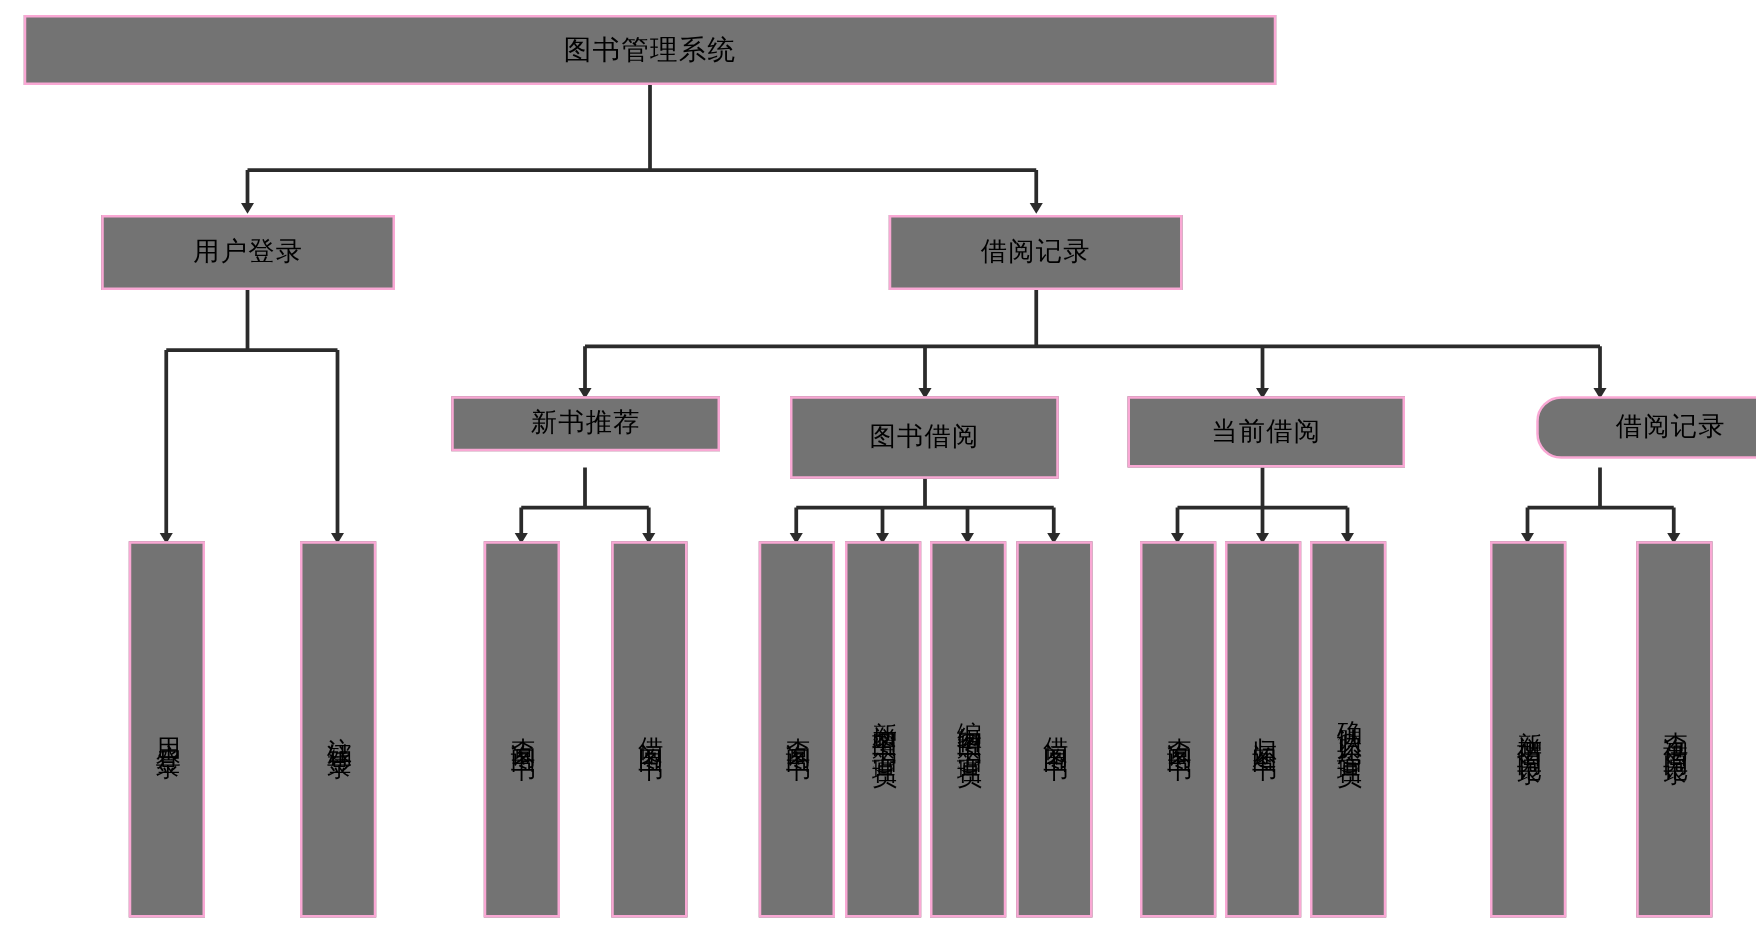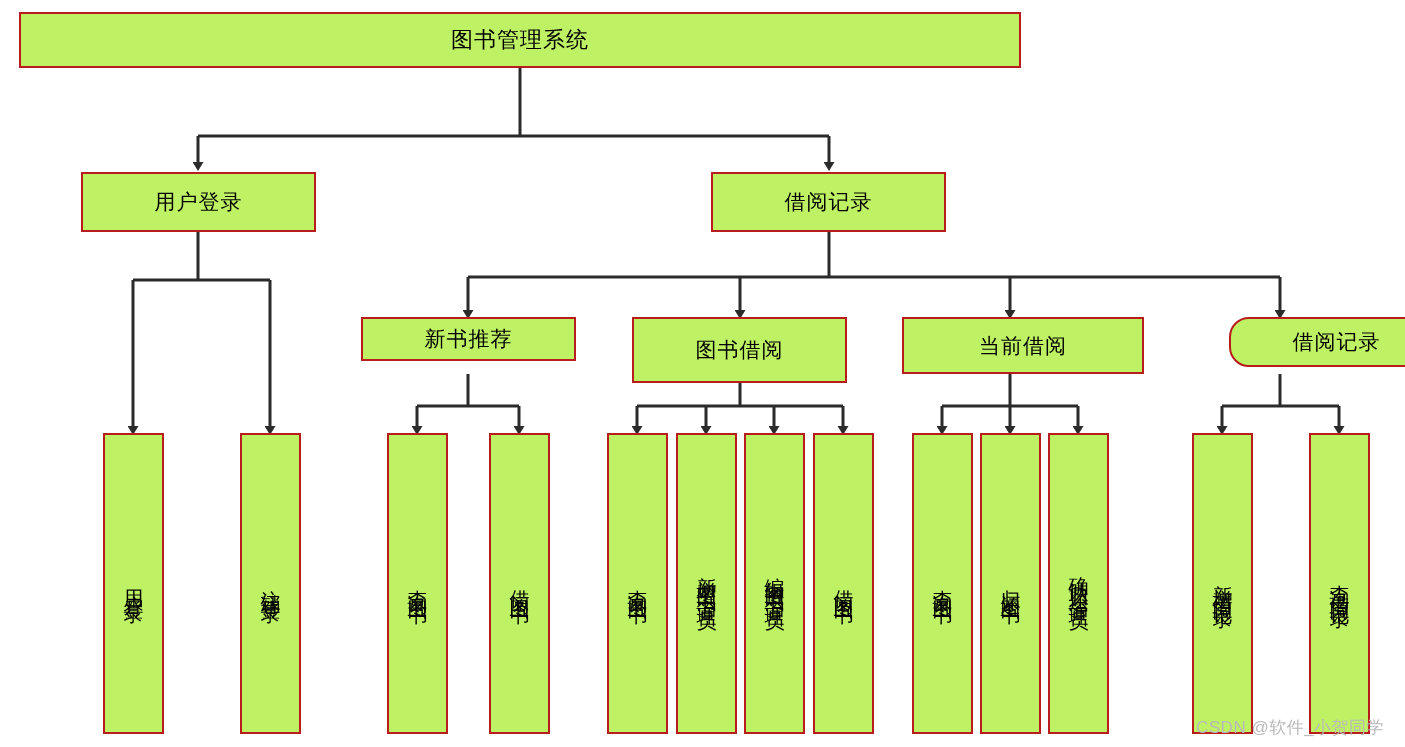--- a/index.html
+++ b/index.html
@@ -22,22 +22,22 @@
     position: absolute;
     left: 0;
     top: 0;
     width: 1405px;
     height: 747px;
     pointer-events: none;
   }
   .node {
     position: absolute;
     box-sizing: border-box;
-    background: #bef264;
-    border: 2px solid #b91c1c;
+    background: #737373;
+    border: 2px solid #f9a8d4;
     display: flex;
     align-items: center;
     justify-content: center;
     color: #000000;
     z-index: 2;
   }
   .node.h {
     font-size: 21px;
     letter-spacing: 1px;
     line-height: 1.2;
@@ -124,36 +124,35 @@
     </g>
   </svg>
 
   <div class="node root" style="left:19px; top:12px; width:1002px; height:56px;">图书管理系统</div>
 
   <div class="node h" style="left:81px; top:172px; width:235px; height:60px;">用户登录</div>
   <div class="node h" style="left:711px; top:172px; width:235px; height:60px;">借阅记录</div>
 
   <div class="node h" style="left:361px; top:317px; width:215px; height:44px;">新书推荐</div>
   <div class="node h" style="left:632px; top:317px; width:215px; height:66px;">图书借阅</div>
-  <div class="node h" style="left:902px; top:317px; width:242px; height:57px;">当前借阅</div>
+  <div class="node h" style="left:902px; top:317px; width:222px; height:57px;">当前借阅</div>
   <div class="node h" style="left:1229px; top:317px; width:215px; height:50px;border-radius:20px;">借阅记录</div>
 
   <div class="node v" style="left:103px; top:433px; width:61px; height:301px;">用户登录</div>
   <div class="node v" style="left:240px; top:433px; width:61px; height:301px;">注销登录</div>
 
   <div class="node v" style="left:387px; top:433px; width:61px; height:301px;">查询图书</div>
   <div class="node v" style="left:489px; top:433px; width:61px; height:301px;">借阅图书</div>
 
   <div class="node v" style="left:607px; top:433px; width:61px; height:301px;">查询图书</div>
   <div class="node v" style="left:676px; top:433px; width:61px; height:301px;">新增图书（管理员）</div>
   <div class="node v" style="left:744px; top:433px; width:61px; height:301px;">编辑图书（管理员）</div>
   <div class="node v" style="left:813px; top:433px; width:61px; height:301px;">借阅图书</div>
 
   <div class="node v" style="left:912px; top:433px; width:61px; height:301px;">查询图书</div>
   <div class="node v" style="left:980px; top:433px; width:61px; height:301px;">归还图书</div>
   <div class="node v" style="left:1048px; top:433px; width:61px; height:301px;">确认归还（管理员）</div>
 
   <div class="node v" style="left:1192px; top:433px; width:61px; height:301px;">新增借阅记录</div>
   <div class="node v" style="left:1309px; top:433px; width:61px; height:301px;">查询借阅记录</div>
 
-  <div class="watermark" style="left:1196px; top:716px;">CSDN @软件_小贺同学</div>
 
 </div>
 
 </body></html>

